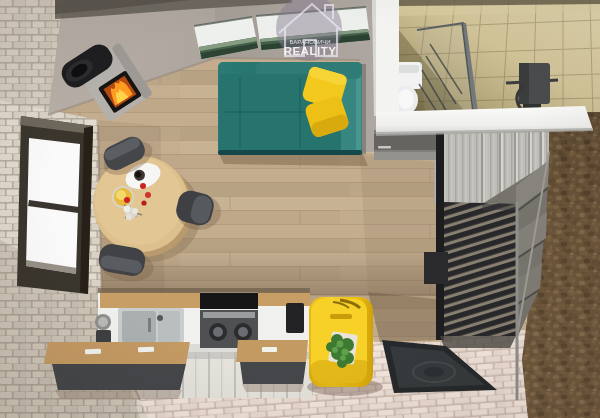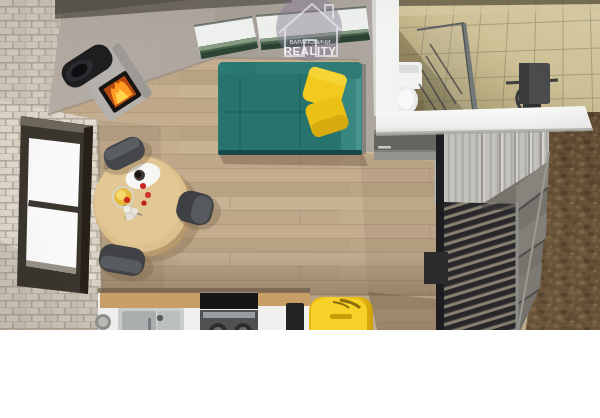--- a/index.html
+++ b/index.html
@@ -1,16 +1,16 @@
 <!DOCTYPE html>
 <html><head>
 <meta charset="utf-8">
 <style>
 html,body{margin:0;padding:0;background:#fff;font-family:"Liberation Sans",sans-serif;}
-#scene{position:relative;width:600px;height:330px;overflow:hidden;}
+#scene{position:relative;width:600px;height:418px;overflow:hidden;}
 </style>
 </head>
 <body>
 <div id="scene">
 <svg width="600" height="418" viewBox="0 0 600 418">
 <defs>
 <linearGradient id="wallGrad" x1="0" y1="0" x2="1" y2="0">
   <stop offset="0" stop-color="#b7aea6"></stop>
   <stop offset="0.55" stop-color="#aba49d"></stop>
   <stop offset="1" stop-color="#b8b1ab"></stop>

